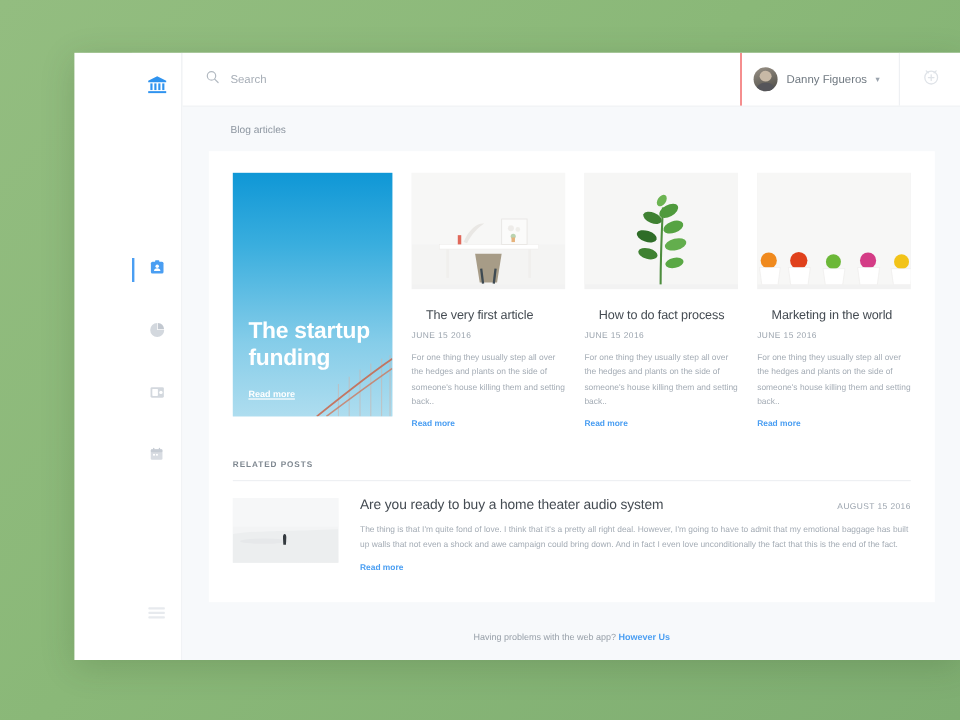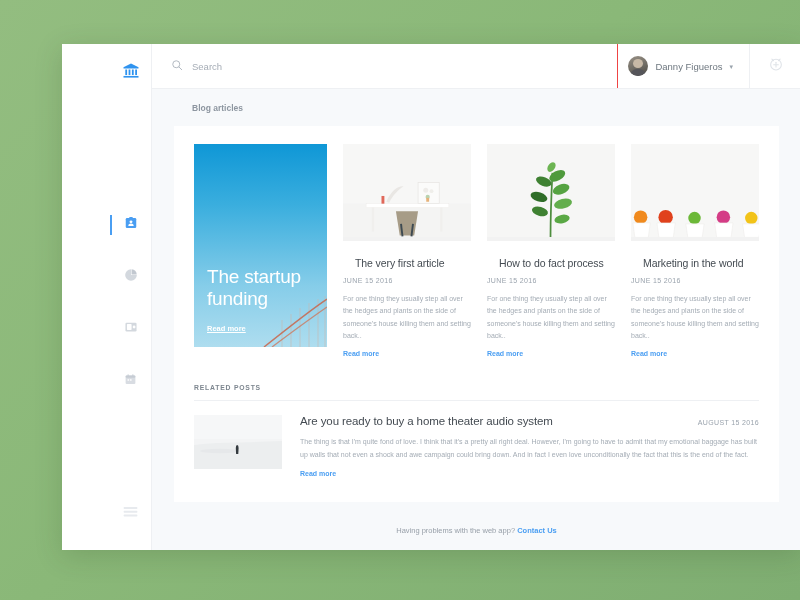--- a/index.html
+++ b/index.html
@@ -126,21 +126,21 @@
   
   .content {
     flex: 1 1 auto;
     overflow: hidden;
     background: #f7f9fb;
     position: relative;
   }
   .breadcrumb {
     padding: 14px 0 13px 40px;
     font-size: 8.5px; color: #8d96a0;
-    font-weight: bold;
+    font-weight: normal;
   }
 
   
   .panel {
     margin: 0 22px;
     background: #ffffff;
     min-height: 350px;
     padding: 18px 20px 22px 20px;
   }
 
@@ -158,21 +158,21 @@
     padding: 14px 13px;
     display: flex; flex-direction: column;
   }
   .hero-date {
     font-size: 6.5px; letter-spacing: .7px; font-weight: bold;
     color: #ffffff;
   }
   .hero-title {
     margin-top: auto;
     font-size: 19px; line-height: 1.16;
-    color: #ffffff; font-weight: normal;
+    color: #ffffff; font-weight: bold;
     letter-spacing: -.2px;
     position: relative; z-index: 3;
   }
   .hero-more {
     margin-top: 14px;
     font-size: 7.5px; font-weight: bold; color: #ffffff;
     position: relative; z-index: 3;
   }
   .bridge { position: absolute; inset: 0; z-index: 1; }
 
@@ -476,18 +476,18 @@
             </div>
             <p class="related-text">The thing is that I'm quite fond of love. I think that it's a pretty all right deal. However, I'm going to have to admit that my emotional baggage has built up walls that not even a shock and awe campaign could bring down. And in fact I even love unconditionally the fact that this is the end of the fact.</p>
             <a class="read-more" href="#">Read more</a>
           </div>
         </div>
 
       </section>
 
       <div class="footer">
         <span>Having problems with the web app?</span>
-        <a href="#">Contact Us</a>
+        <a href="#">However Us</a>
       </div>
 
     </div>
   </div>
 </div>
 
 </body></html>

